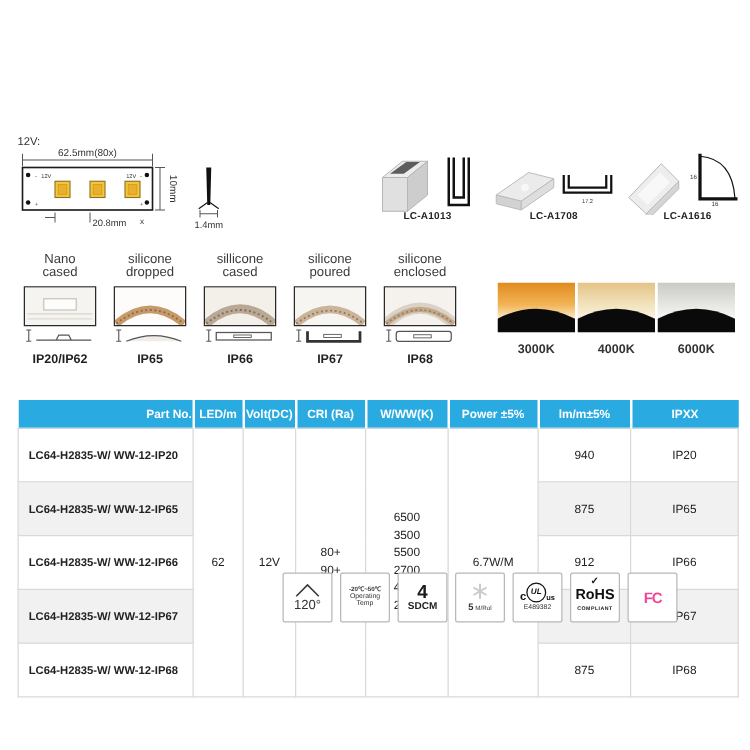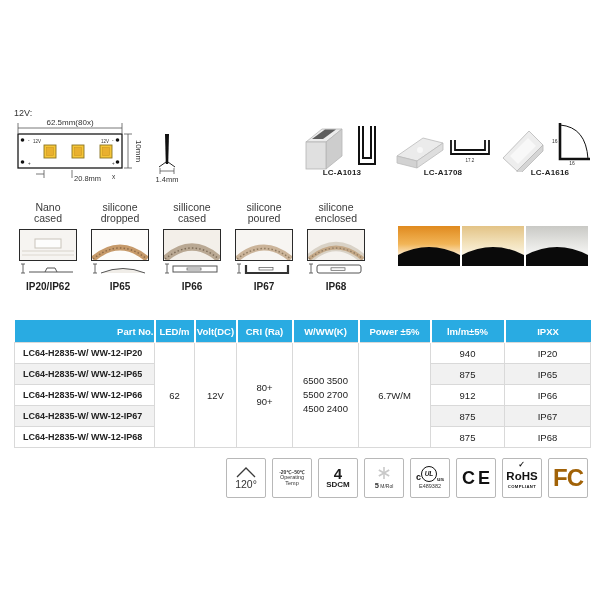--- a/index.html
+++ b/index.html
@@ -26,21 +26,21 @@
   .cct-labels{display:flex;gap:2px;margin-top:8px;}
   .cct-labels div{width:62px;text-align:center;font-size:10px;font-weight:600;color:#333;}
 
   
   table.spec{border-collapse:collapse;table-layout:fixed;width:576px;background:#fff;}
   table.spec th{background:#29abe2;color:#fff;font-size:9.5px;font-weight:700;height:22px;
                 border-right:2px solid #fff;text-align:center;padding:0;}
   table.spec th.c-part{text-align:right;padding-left:8px;}
   table.spec th:last-child{border-right:none;}
   table.spec td{border:1px solid #d9d9d9;font-size:9.5px;color:#222;height:20px;
-                text-align:center;vertical-align:middle;padding:0;background:#fff;}
+                text-align:center;vertical-align:middle;padding:11px;background:#fff;}
   table.spec td.part{text-align:left;padding-left:8px;font-size:9px;font-weight:600;}
   table.spec tbody tr:nth-child(even) td{background:#f1f1f1;}
   table.spec td[rowspan]{background:#fff !important;}
   table.spec td.multi div{line-height:14px;}
 
   
   .certs{display:flex;gap:6px;}
   .cert-box{width:40px;height:40px;border:1px solid #b8b8b8;border-radius:2px;background:#fff;
             box-sizing:border-box;display:flex;flex-direction:column;align-items:center;
             justify-content:center;text-align:center;line-height:1.05;}
@@ -56,21 +56,21 @@
   .ul-circle{width:16px;height:16px;border:1.4px solid #111;border-radius:50%;display:flex;
              align-items:center;justify-content:center;font-size:6.5px;font-weight:700;
              font-style:italic;color:#111;box-sizing:border-box;}
   .ul-us{font-size:6px;font-weight:700;color:#111;}
   .ul-file{font-size:5.5px;color:#333;margin-top:2px;}
   .ce-mark{font-size:18px;font-weight:600;letter-spacing:3px;color:#111;padding-left:3px;}
   .rohs-wrap{position:relative;}
   .rohs-mark{font-size:11.5px;font-weight:700;color:#111;}
   .rohs-check{position:absolute;top:-6px;left:12px;font-size:8px;font-weight:700;color:#111;}
   .rohs-sub{font-size:4.2px;font-weight:700;letter-spacing:.4px;color:#111;margin-top:1px;}
-  .fcc-mark{font-size:24px;font-weight:800;color:#a16207;letter-spacing:-1px;}
+  .fcc-mark{font-size:12px;font-weight:800;color:#ec4899;letter-spacing:-1px;}
 
   
   .footer{display:flex;align-items:center;gap:4px;}
   .footer-bar{width:3px;height:13px;background:#29abe2;}
   .page-num{font-size:9.5px;font-weight:700;color:#1b3a5c;}
   .site{font-size:9.5px;color:#29abe2;}
 </style>
 </head>
 <body>
 
@@ -297,20 +297,25 @@
         <defs>
             <linearGradient id="g6000" x1="0" y1="0" x2="0" y2="1">
           <stop offset="0" stop-color="#c9c9c5"></stop>
               <stop offset="0.45" stop-color="#e6e6e3"></stop>
               <stop offset="0.75" stop-color="#f8f8f6"></stop>
         </linearGradient>
           </defs>
         <rect width="62" height="40" fill="url(#g6000)"></rect>
         <path d="M0,40 L0,29 Q31,13 62,29 L62,40 Z" fill="#0a0a0a"></path>
       </svg>
+    </div>
+    <div class="cct-labels">
+      <div>3000K</div>
+      <div>4000K</div>
+      <div>6000K</div>
     </div>
   </div>
 
   <table class="spec abs" style="left:14px;top:320px">
     <colgroup>
       <col style="width:140px">
         <col style="width:40px">
         <col style="width:42px">
         <col style="width:56px">
       <col style="width:66px">
@@ -401,23 +406,20 @@
     </div>
     <div class="cert-box">
       <div class="ul-row">
         <span class="ul-c">c</span>
         <span class="ul-circle">UL</span>
         <span class="ul-us">us</span>
       </div>
       <div class="ul-file">E489382</div>
     </div>
     <div class="cert-box">
-      <div class="ce-mark">CE</div>
-    </div>
-    <div class="cert-box">
       <div class="rohs-wrap">
         <span class="rohs-mark">RoHS</span>
         <span class="rohs-check">✓</span>
       </div>
       <div class="rohs-sub">COMPLIANT</div>
     </div>
     <div class="cert-box">
       <div class="fcc-mark">FC</div>
     </div>
   </div>

